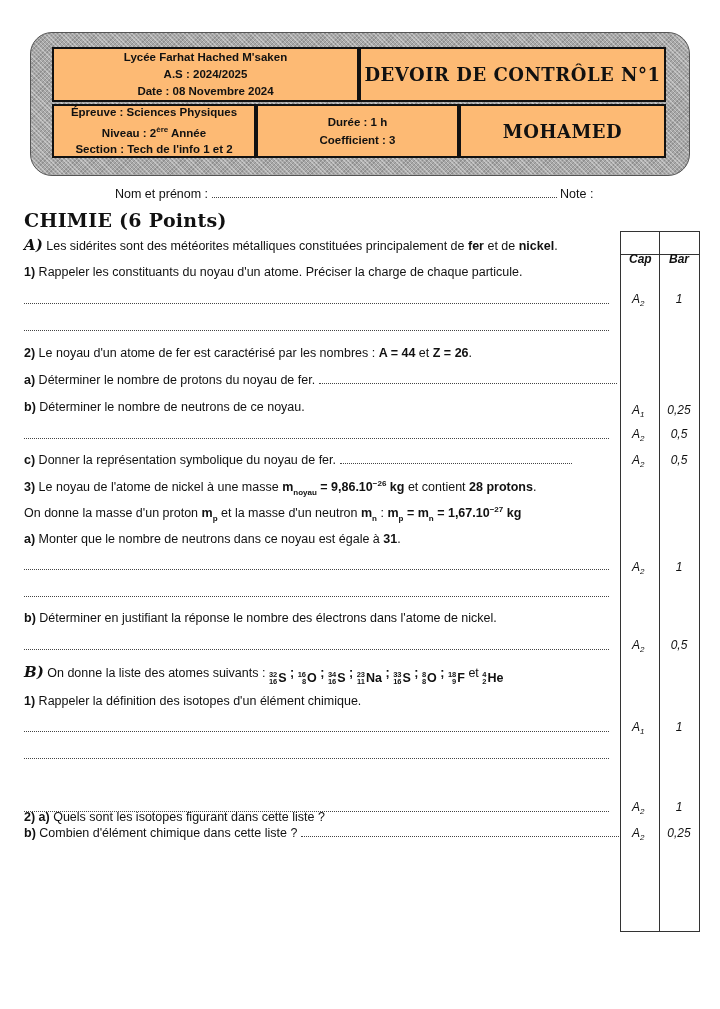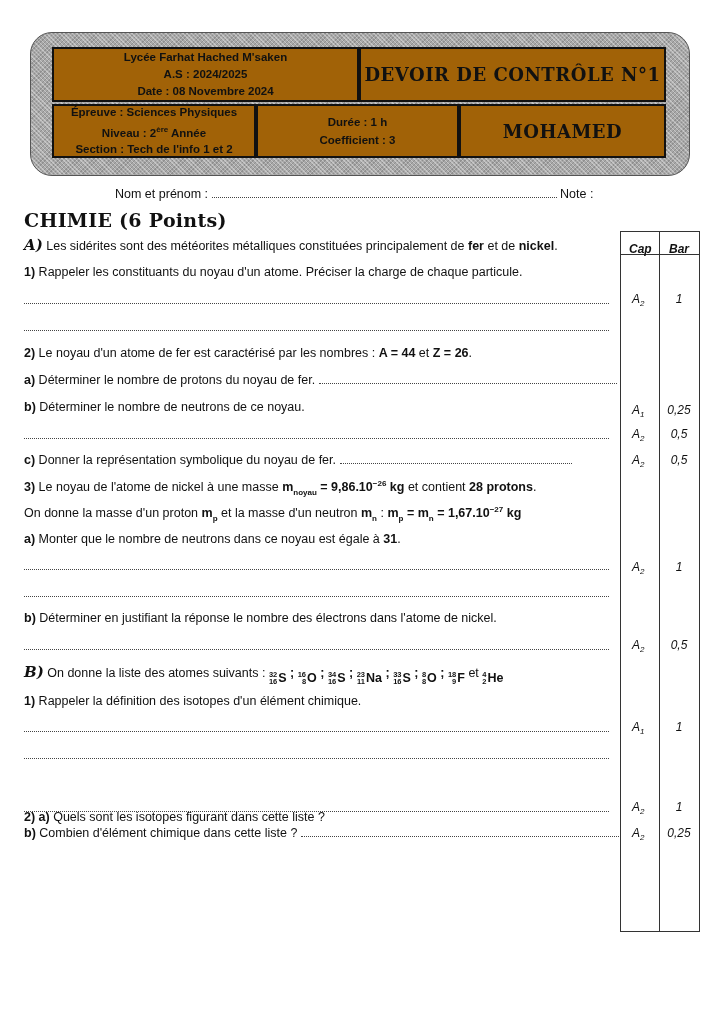--- a/index.html
+++ b/index.html
@@ -1,39 +1,39 @@
 <!DOCTYPE html>
 <html><head>
 <meta charset="utf-8">
 <style>
   html, body { margin:0; padding:0; background:#fff; }
   body { width:720px; height:1009px; position:relative; overflow:hidden; font-family:"Liberation Sans", sans-serif; color:#111; }
   .frame { position:absolute; left:30px; top:32px; width:658px; height:142px; border-radius:22px; border:1.5px solid #555;
     background-color:#a8a8a8;
     background-image: repeating-linear-gradient(45deg, rgba(255,255,255,0.35) 0 1px, transparent 1px 3px), repeating-linear-gradient(-45deg, rgba(0,0,0,0.15) 0 1px, transparent 1px 3px); }
-  .cell { position:absolute; background:#a16207; border:2px solid #111; box-sizing:border-box; display:flex; flex-direction:column; align-items:center; justify-content:center; text-align:center; font-weight:bold; }
+  .cell { position:absolute; background:#fdba74; border:2px solid #111; box-sizing:border-box; display:flex; flex-direction:column; align-items:center; justify-content:center; text-align:center; font-weight:bold; }
   .c1 { left:52px; top:47px; width:307px; height:55px; font-size:11.5px; line-height:17px; }
   .c2 { left:359px; top:47px; width:307px; height:55px; }
   .c3 { left:52px; top:104px; width:204px; height:54px; font-size:11.5px; line-height:17px; }
   .c4 { left:256px; top:104px; width:203px; height:54px; font-size:11.5px; line-height:18px; }
   .c5 { left:459px; top:104px; width:207px; height:54px; }
   .fancy { font-family:"DejaVu Serif", serif; font-weight:900; letter-spacing:0.5px; }
   .c2 .fancy { font-size:18px; }
   .c5 .fancy { font-size:18px; line-height:23px; }
   .name-line { position:absolute; left:115px; top:187px; font-size:12.5px; white-space:nowrap; }
   .section-title { position:absolute; left:24px; top:209px; font-family:"DejaVu Serif", serif; font-weight:900; font-size:19px; letter-spacing:0.3px; }
   .line { position:absolute; left:24px; font-size:12.5px; white-space:nowrap; font-family:"Liberation Sans", sans-serif; }
   .line b { font-weight:bold; }
   .dots { position:absolute; left:24px; width:585px; height:1px; border-bottom:1.2px dotted #444; }
   .dots-inline { display:inline-block; border-bottom:1.2px dotted #444; vertical-align:baseline; height:1px; }
   .script { font-family:"DejaVu Serif", serif; font-style:italic; font-weight:bold; font-size:15px; }
   .table { position:absolute; left:620px; top:231px; width:80px; height:701px; border:1.5px solid #333; box-sizing:border-box; }
   .table .divider { position:absolute; left:38px; top:0; bottom:0; border-left:1.2px solid #333; }
   .table .hdr { position:absolute; top:0; left:0; right:0; height:22px; border-bottom:1.2px solid #333; }
-  .hcell { position:absolute; top:10px; font-size:12px; font-weight:bold; font-style:italic; }
+  .hcell { position:absolute; top:20px; font-size:12px; font-weight:bold; font-style:italic; }
   .cap { position:absolute; left:632px; font-size:12px; font-style:italic; }
   .bar { position:absolute; font-size:12px; font-style:italic; width:40px; text-align:center; left:659px; }
   sub.small, sup.small { font-size:8px;text-align:center; }
   .iso { display:inline-flex; align-items:center; font-weight:bold; }
   .iso .nums { display:inline-flex; flex-direction:column; font-size:7.5px; line-height:7px; text-align:right; margin-right:1px; }
 </style>
 </head>
 <body>
 
 <div class="frame"></div>

